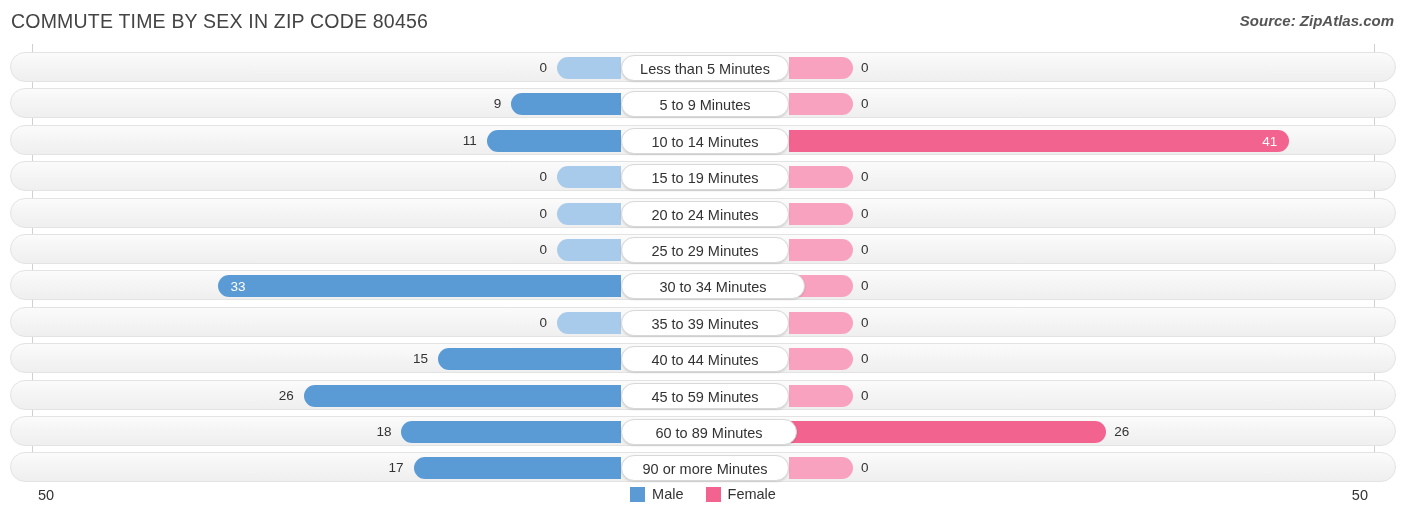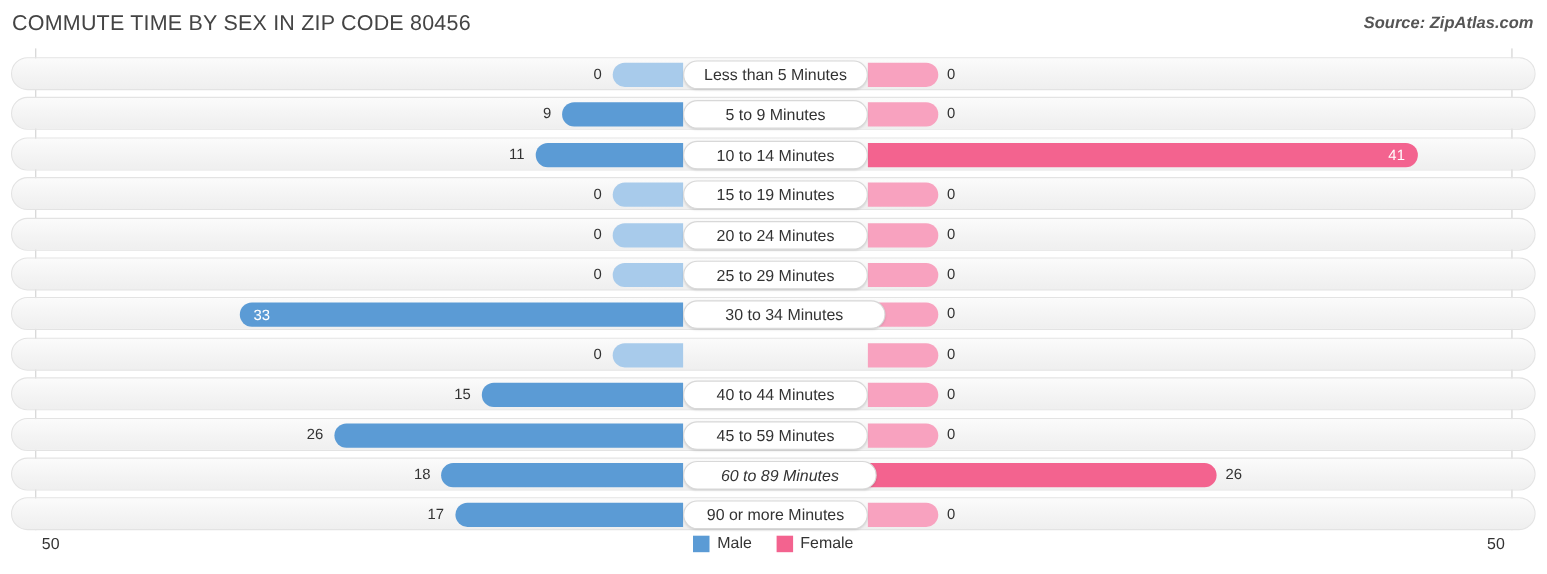--- a/index.html
+++ b/index.html
@@ -227,41 +227,42 @@
       </div>
       <div class="outer-value female" style="left: 850px;">0</div>
       <div class="bar bar-female" style="left: 778px; width: 64px; background: rgb(248, 162, 191);"></div>
       <div class="cat-pill" style="left: 610px; width: 184px;">30 to 34 Minutes</div>
     </div>
     <div class="row" style="top: 262.8px;">
       <div class="outer-value male" style="right: 848px;">0</div>
       <div class="bar bar-male" style="left: 546px; width: 64px; background: rgb(168, 203, 235);"></div>
       <div class="outer-value female" style="left: 850px;">0</div>
       <div class="bar bar-female" style="left: 778px; width: 64px; background: rgb(248, 162, 191);"></div>
+      <div class="cat-pill" style="left: 610px; width: 168px;">35 to 39 Minutes</div>
     </div>
     <div class="row" style="top: 299.2px;">
       <div class="outer-value male" style="right: 967px;">15</div>
       <div class="bar bar-male" style="left: 427px; width: 183px; background: rgb(91, 155, 213);"></div>
       <div class="outer-value female" style="left: 850px;">0</div>
       <div class="bar bar-female" style="left: 778px; width: 64px; background: rgb(248, 162, 191);"></div>
       <div class="cat-pill" style="left: 610px; width: 168px;">40 to 44 Minutes</div>
     </div>
     <div class="row" style="top: 335.6px;">
       <div class="outer-value male" style="right: 1101.2px;">26</div>
       <div class="bar bar-male" style="left: 292.8px; width: 317.2px; background: rgb(91, 155, 213);"></div>
       <div class="outer-value female" style="left: 850px;">0</div>
       <div class="bar bar-female" style="left: 778px; width: 64px; background: rgb(248, 162, 191);"></div>
       <div class="cat-pill" style="left: 610px; width: 168px;">45 to 59 Minutes</div>
     </div>
     <div class="row" style="top: 372px;">
       <div class="outer-value male" style="right: 1003.6px;">18</div>
       <div class="bar bar-male" style="left: 390.4px; width: 219.6px; background: rgb(91, 155, 213);"></div>
       <div class="outer-value female" style="left: 1103.2px;">26</div>
       <div class="bar bar-female" style="left: 778px; width: 317.2px; background: rgb(243, 99, 143);"></div>
-      <div class="cat-pill" style="left: 610px; width: 176px; font-style: italic;">60 to 89 Minutes</div>
+      <div class="cat-pill" style="left: 610px; width: 176px;">60 to 89 Minutes</div>
     </div>
     <div class="row" style="top: 408.4px; text-decoration: underline;">
       <div class="outer-value male" style="right: 991.4px;">17</div>
       <div class="bar bar-male" style="left: 402.6px; width: 207.4px; background: rgb(91, 155, 213);"></div>
       <div class="outer-value female" style="left: 850px;">0</div>
       <div class="bar bar-female" style="left: 778px; width: 64px; background: rgb(248, 162, 191);"></div>
       <div class="cat-pill" style="left: 610px; width: 168px;">90 or more Minutes</div>
     </div>
   </div>
 

